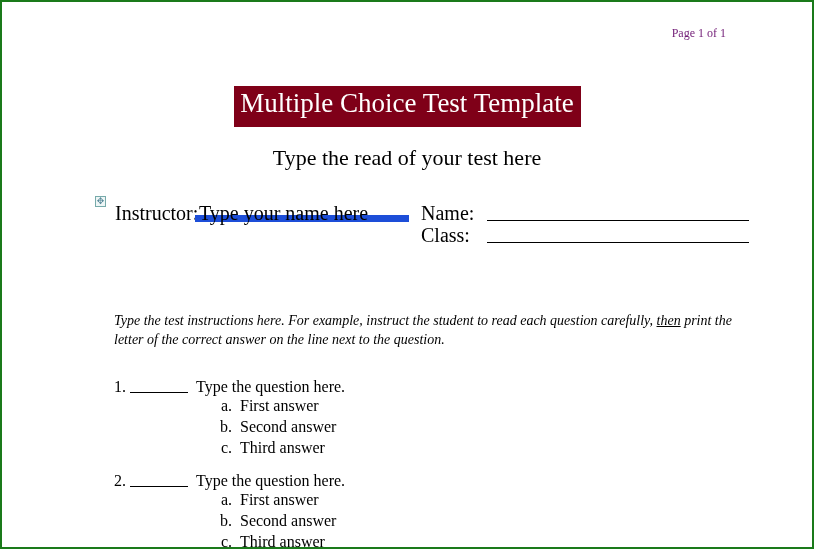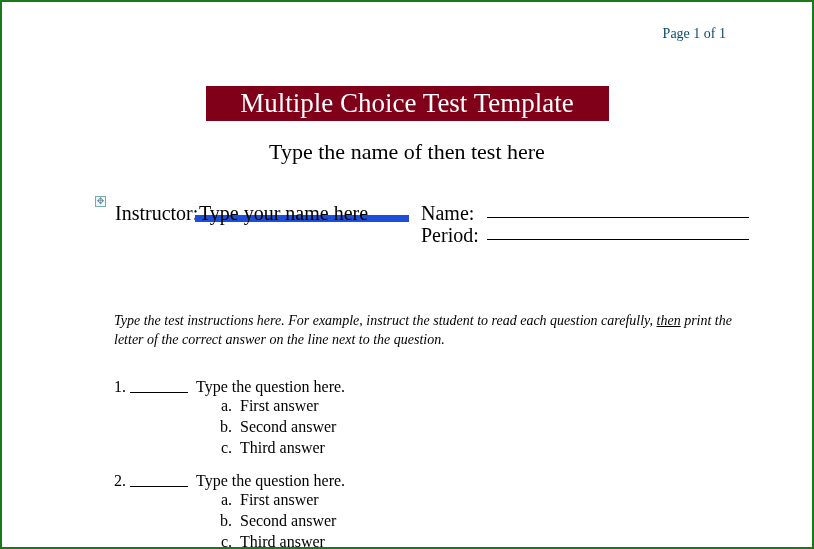--- a/index.html
+++ b/index.html
@@ -10,32 +10,32 @@
       border: 2px solid #1a7a1a;
       font-family: "Times New Roman", Times, serif;
       color: #000;
       position: relative;
       overflow: hidden;
     }
     .page-number {
       position: absolute;
       top: 24px;
       right: 86px;
-      color: #0c4a6e;
-      font-size: 14px;
+      color: #701a75;
+      font-size: 12px;
     }
     .doc-title {
       display: block;
       margin: 84px auto 0;
-      width: 403px;
+      width: 347px;
       background: #7f0018;
       color: #fff;
       font-size: 27px;
       text-align: center;
-      padding: 2px 6px 2px;
+      padding: 2px 6px 8px;
       font-family: "Times New Roman", Times, serif;
     }
     .subtitle {
       text-align: center;
       font-size: 22px;
       margin-top: 18px;
     }
     .anchor-icon {
       position: absolute;
       left: 93px;
@@ -62,21 +62,21 @@
     .info-left { display: flex; width: 306px; }
     .label-instructor { width: 80px; }
     .instructor-field {
       flex: 1;
       border-bottom: 7px solid #1d4ed8;
       margin-right: 12px;
       padding-left: 4px;
       height: 20px;
     }
     .info-right { flex: 1; }
-    .field-row { display: flex; align-items: flex-start; height: 22px; }
+    .field-row { display: flex; align-items: center; height: 22px; }
     .field-label { width: 62px; }
     .field-line {
       flex: 1;
       border-bottom: 1px solid #000;
       height: 16px;
       margin-left: 4px;
     }
     .instructions {
       position: absolute;
       left: 112px;
@@ -108,37 +108,37 @@
     .ans-row { display: flex; line-height: 1.3; }
     .ans-letter { width: 26px; text-align: right; padding-right: 8px; }
   </style>
 </head>
 <body>
 
 <div class="page-number">Page 1 of 1</div>
 
 <div class="doc-title">Multiple Choice Test Template</div>
 
-<div class="subtitle">Type the name of then test here</div>
+<div class="subtitle">Type the read of your test here</div>
 
 <div class="anchor-icon">✥</div>
 
 <div class="info-table">
   <div class="info-row">
     <div class="info-left">
       <span class="label-instructor">Instructor:</span>
       <span class="instructor-field">Type your name here</span>
     </div>
     <div class="info-right">
       <div class="field-row">
         <span class="field-label">Name:</span>
         <span class="field-line"></span>
       </div>
       <div class="field-row">
-        <span class="field-label">Period:</span>
+        <span class="field-label">Class:</span>
         <span class="field-line"></span>
       </div>
     </div>
   </div>
 </div>
 
 <div class="instructions">
   <span>Type the test instructions here.  For example, instruct the student to read each question carefully, </span><span class="underline">then</span><span> print the letter of the correct answer on the line next to the question.</span>
 </div>
 

